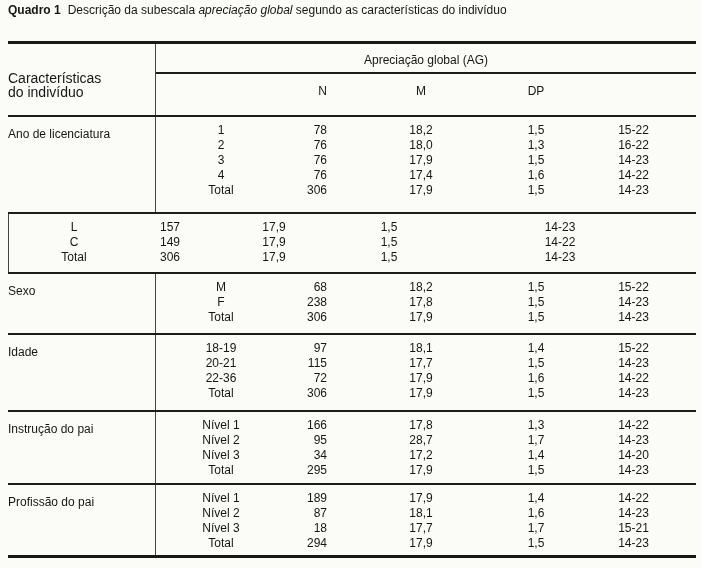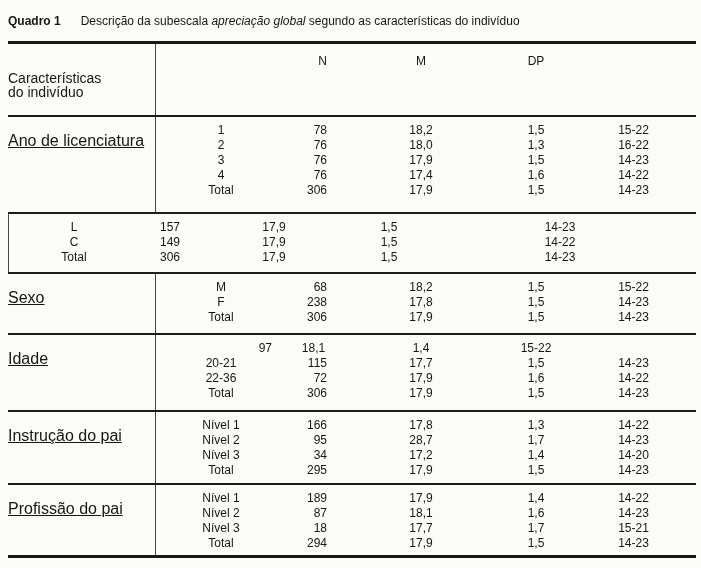--- a/index.html
+++ b/index.html
@@ -5,25 +5,25 @@
   * { margin:0; padding:0; box-sizing:border-box; }
   html,body { width:701px; height:568px; }
   body {
     background:#fbfbf8;
     font-family:"Liberation Sans", sans-serif;
     color:#161616;
     position:relative;
     overflow:hidden;
   }
   .caption {
-    position:absolute; left:8px; top:14px; width:685px;
+    position:absolute; left:8px; top:3px; width:685px;
     font-size:12px; line-height:15px; display:flex; align-items:baseline;
   }
   .cap-label { font-weight:bold; white-space:nowrap; }
-  .cap-text { margin-left:20px; }
+  .cap-text { margin-left:7px; }
   .italic { font-style:italic; }
 
   .qtable {
     position:absolute; left:8px; top:41px; width:688px;
     border-top:3px solid #181818;
     border-bottom:3px solid #181818;
   }
   .hdr { display:flex; border-bottom:2px solid #1c1c1c; height:73px; }
   .corner { width:147px; padding-top:27px; font-size:14px; line-height:14px; }
   .hdr-data { flex:1; border-left:1px solid #454545; }
@@ -34,21 +34,21 @@
   .grid5 { display:grid; grid-template-columns:130px 55px 160px 70px 1fr; }
   .col-hdrs { padding-top:10px; font-size:12px; line-height:14px; height:43px; }
   .c-cat { text-align:center; }
   .c-n { text-align:right; padding-right:14px; }
   .c-m { text-align:center; }
   .c-dp { text-align:center; }
   .c-range { text-align:center; }
 
   .sec { display:flex; }
   .sec + .sec { border-top:2px solid #1c1c1c; }
-  .sec-label { width:147px; font-size:16px; line-height:15px; padding-top:16px;text-decoration:underline; }
+  .sec-label { width:147px; font-size:12px; line-height:15px; padding-top:10px; }
   .sec-body { flex:1; border-left:1px solid #454545; padding-top:6px; }
   .drow { font-size:12px; height:15px; line-height:15px; }
   .pb-s0 { padding-bottom:14px; }
   .pb-s1 { padding-bottom:7px; }
   .pb-s2 { padding-bottom:8px; }
   .pb-s3 { padding-bottom:9px; }
   .pb-s4 { padding-bottom:5px; }
   .pb-s5 { padding-bottom:4px; }
 </style>
 </head>
@@ -60,20 +60,21 @@
 </div>
 
 <div class="qtable">
 
   <div class="hdr">
     <div class="corner">
       <div>Características</div>
       <div>do indivíduo</div>
     </div>
     <div class="hdr-data">
+      <div class="span-hdr">Apreciação global (AG)</div>
       <div class="col-hdrs grid5">
         <span class="c-cat"></span>
         <span class="c-n">N</span>
         <span class="c-m">M</span>
         <span class="c-dp">DP</span>
       </div>
     </div>
   </div>
 
   <div class="sec">
@@ -167,20 +168,21 @@
         <span class="c-dp">1,5</span>
         <span class="c-range">14-23</span>
       </div>
     </div>
   </div>
 
   <div class="sec">
     <div class="sec-label">Idade</div>
     <div class="sec-body pb-s3">
       <div class="drow grid5">
+        <span class="c-cat">18-19</span>
         <span class="c-n">97</span>
         <span class="c-m">18,1</span>
         <span class="c-dp">1,4</span>
         <span class="c-range">15-22</span>
       </div>
       <div class="drow grid5">
         <span class="c-cat">20-21</span>
         <span class="c-n">115</span>
         <span class="c-m">17,7</span>
         <span class="c-dp">1,5</span>

